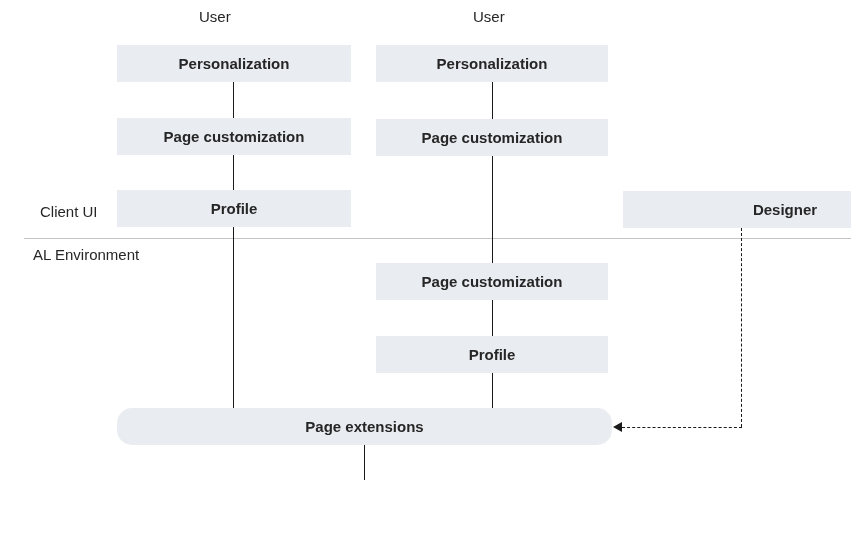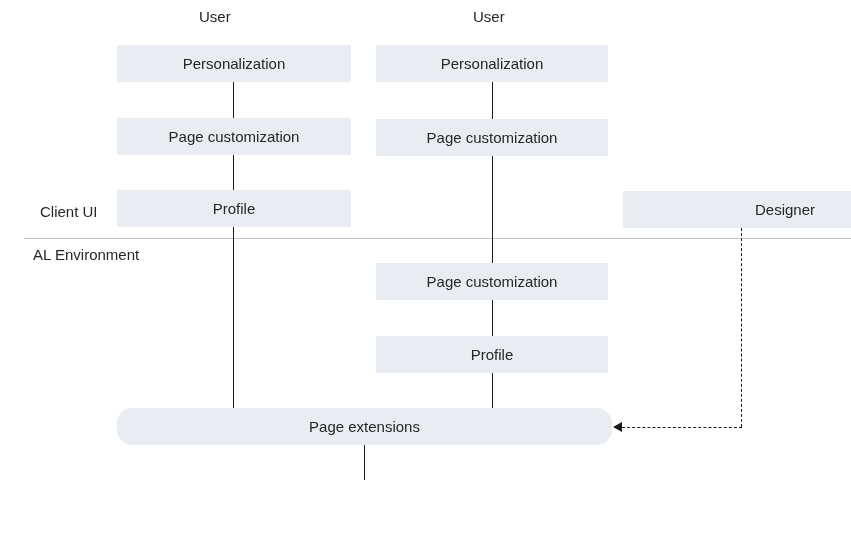--- a/index.html
+++ b/index.html
@@ -19,20 +19,21 @@
     overflow:hidden;
     margin-left:20px;
   }
   .box{
     position:absolute;
     background:var(--box-fill);
     display:flex;align-items:center;justify-content:center;
     font-size:15px;
     color:var(--text);
     white-space:nowrap;
+    font-weight:bold;
   }
   .label{
     position:absolute;
     font-size:15px;
     color:var(--text);
     line-height:22px;
     white-space:nowrap;
   }
   .vline{
     position:absolute;

